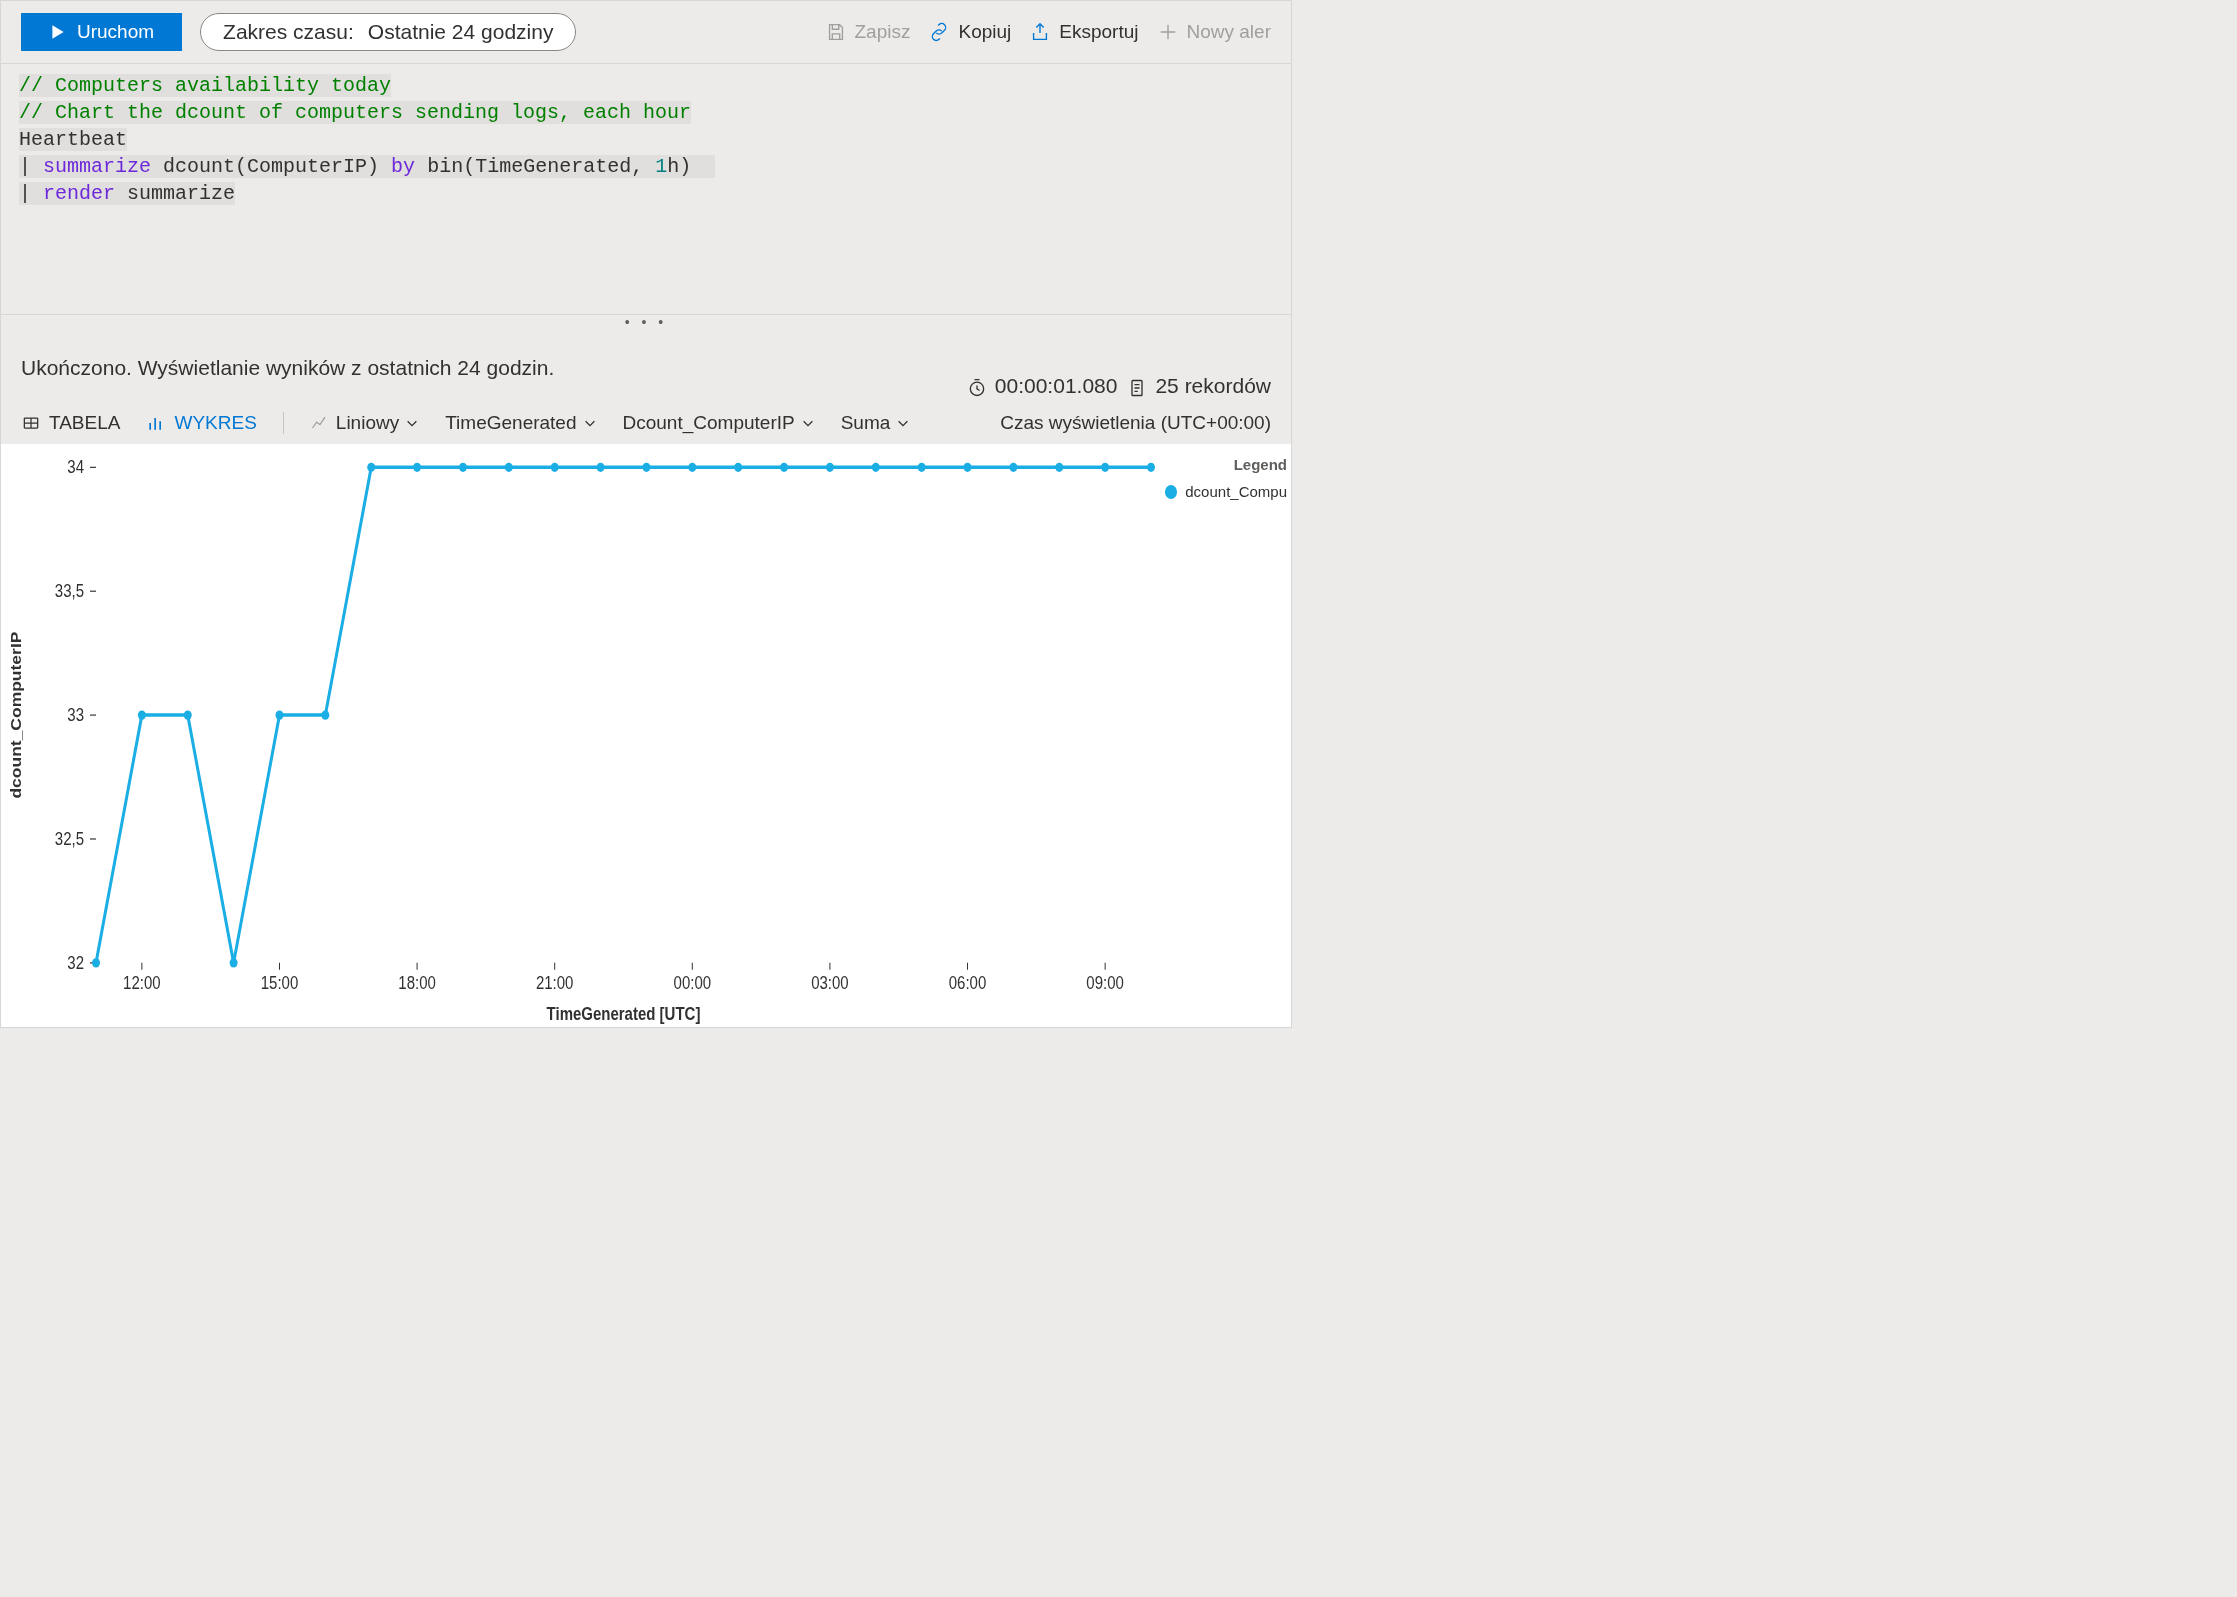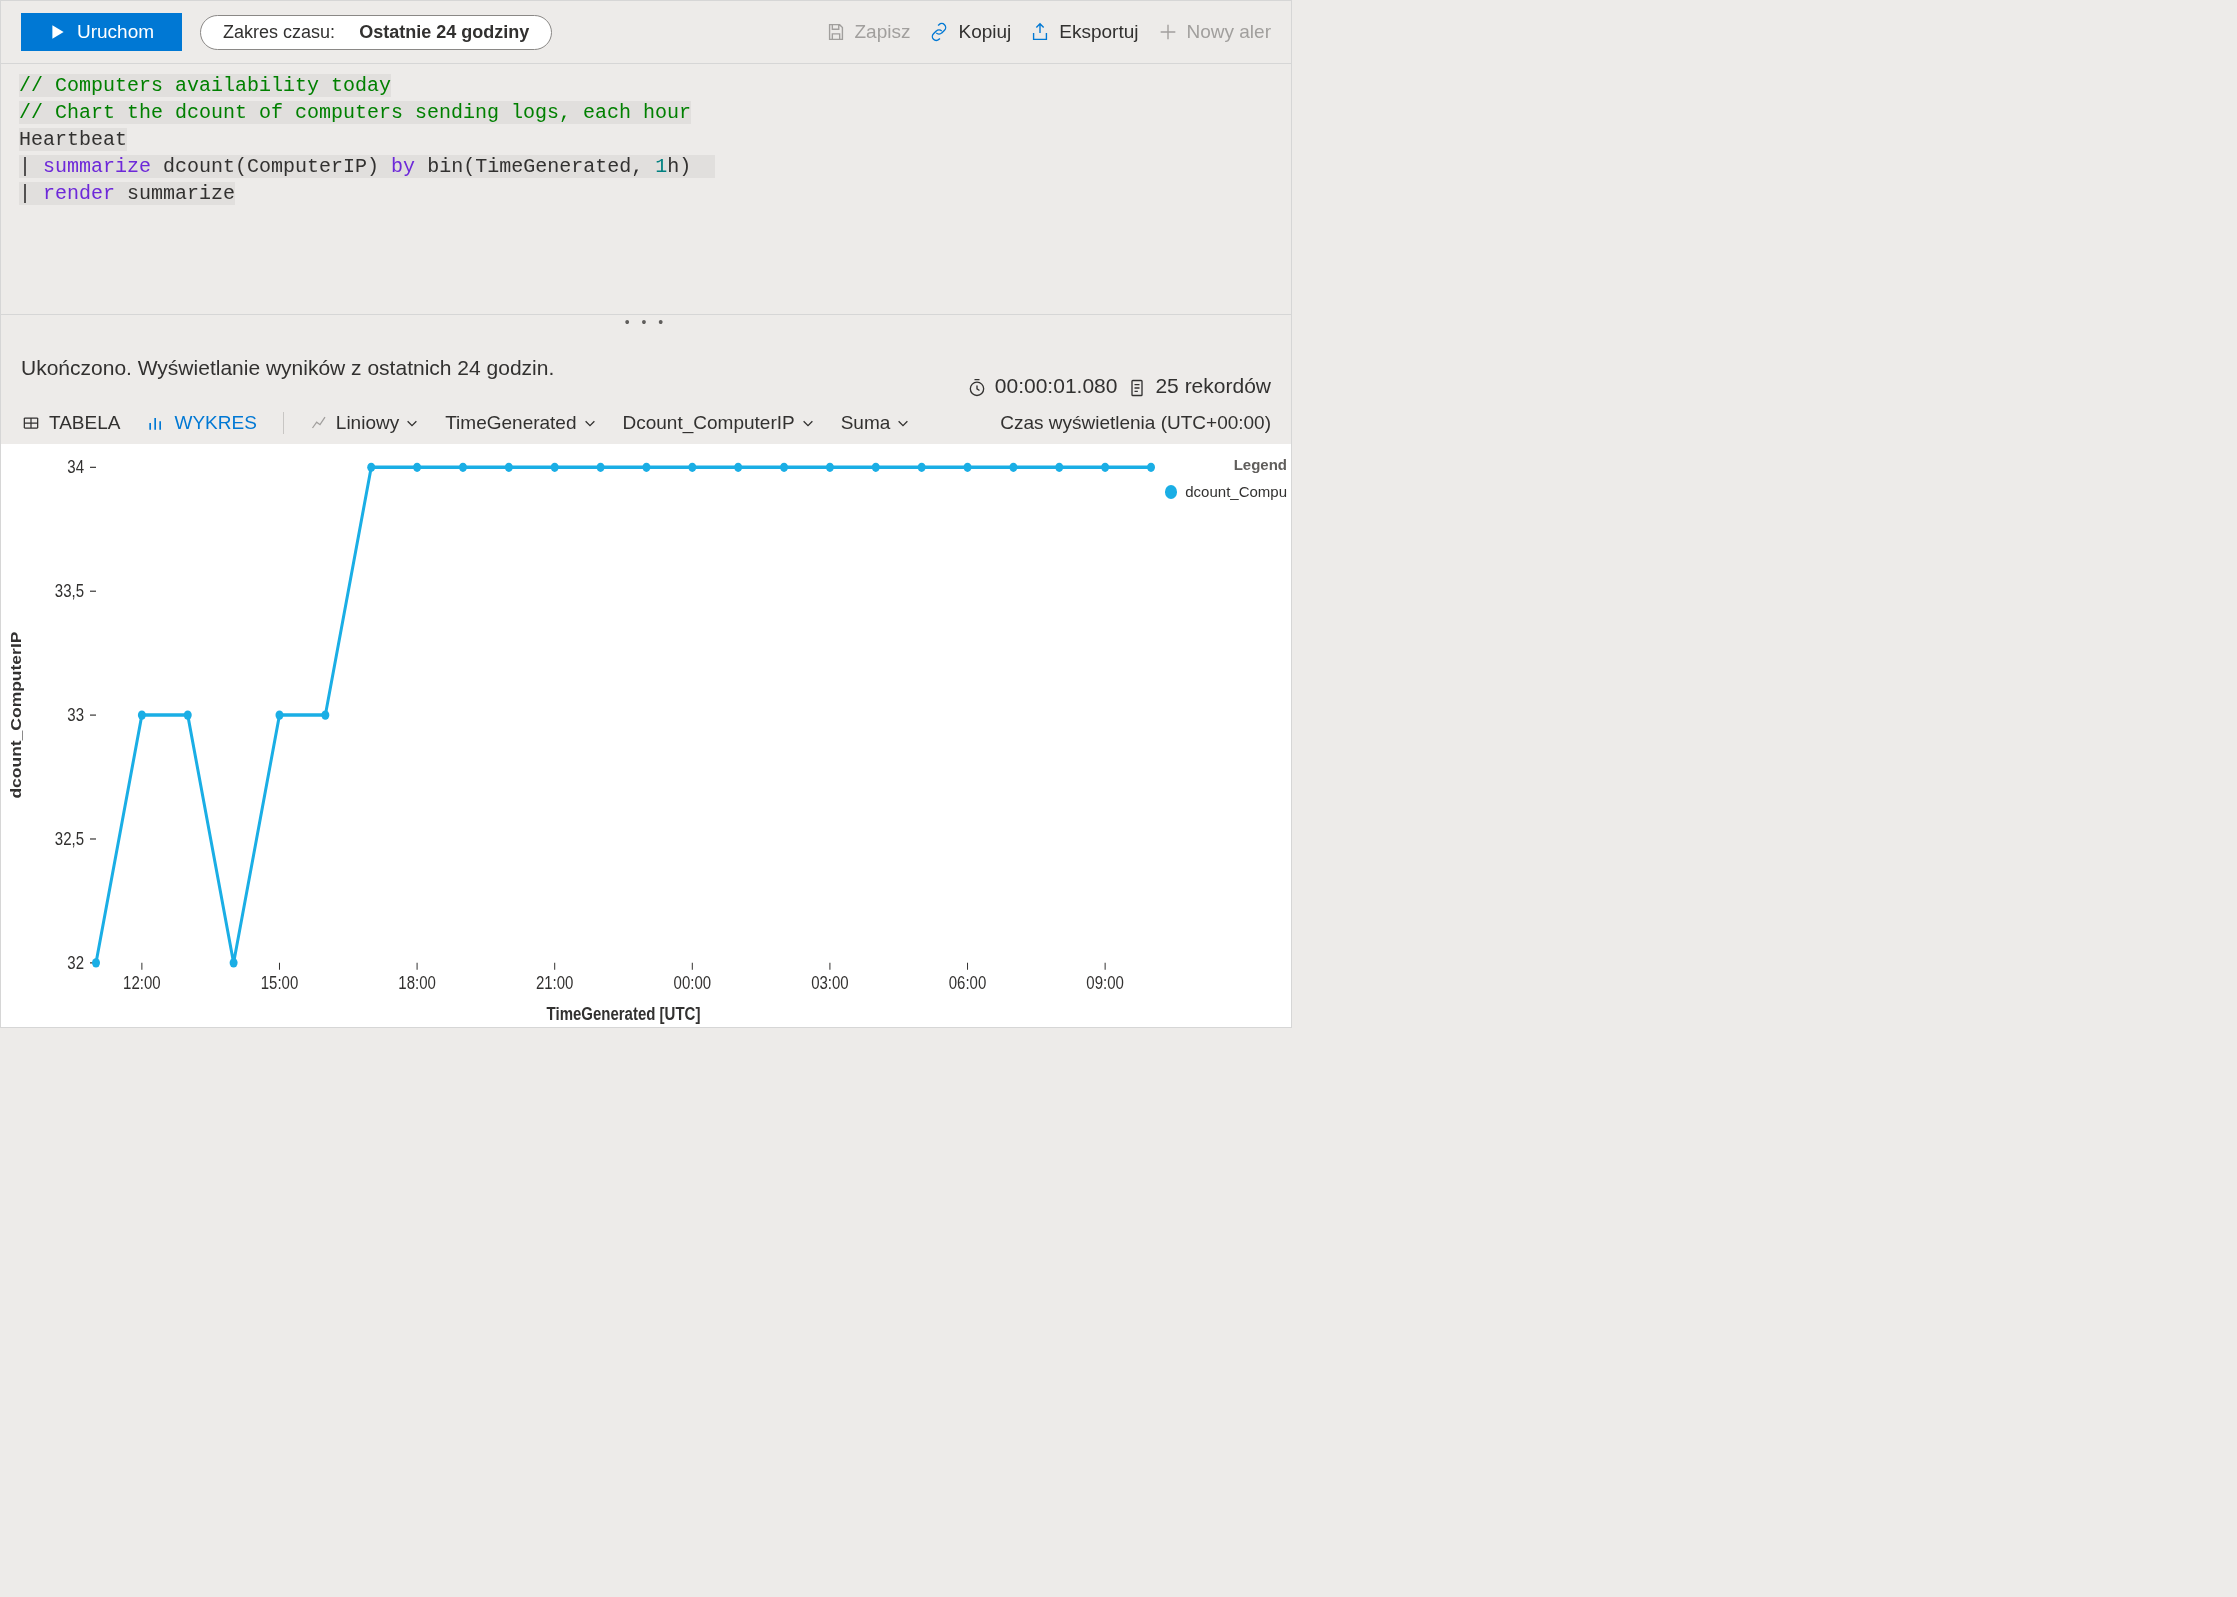--- a/index.html
+++ b/index.html
@@ -38,26 +38,26 @@
     gap: 10px;
     cursor: pointer;
   }
   .run-btn svg { fill: #fff; }
 
   .time-range-pill {
     background: #fff;
     border: 1px solid #8a8886;
     border-radius: 200px;
     padding: 6px 22px;
-    font-size: 18px;
+    font-size: 21px;
     display: inline-flex;
-    gap: 24px;
+    gap: 14px;
     cursor: pointer;
   }
-  .time-range-pill .bold { font-weight: 700; }
+  .time-range-pill .bold { font-weight: 400; }
 
   .toolbar-spacer { flex: 1; }
 
   .tbitem {
     display: inline-flex;
     align-items: center;
     gap: 8px;
     font-size: 19px;
     cursor: pointer;
     color: #323130;

